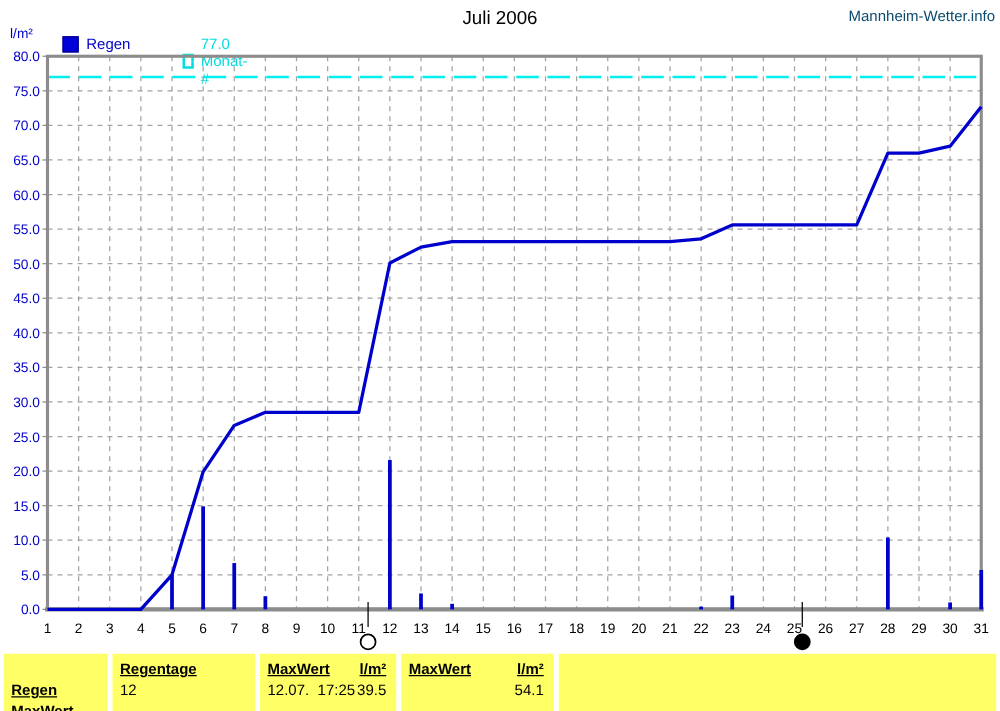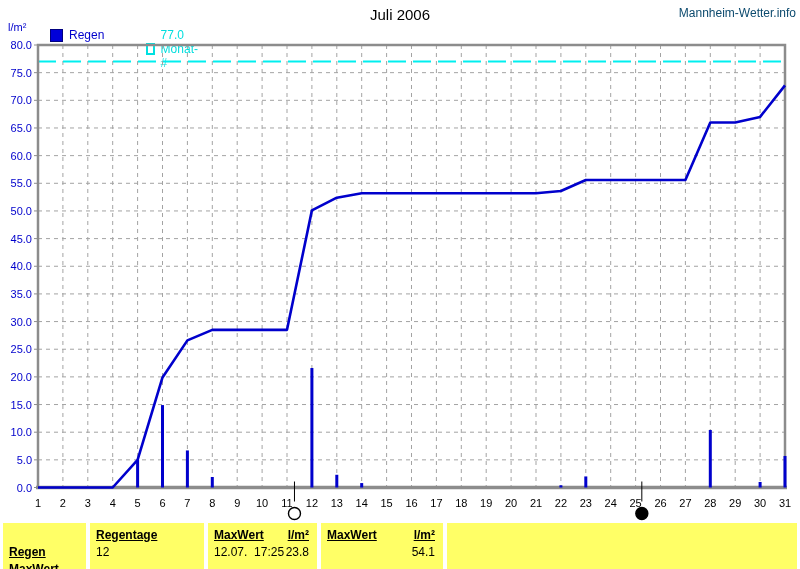--- a/index.html
+++ b/index.html
@@ -198,21 +198,21 @@
     <div class="trow r1 bold pad">Regentage</div>
     <div class="trow r2 pad">12</div>
   </div>
   <div class="tcell" id="cell-maxwert">
     <div class="trow r1">
       <span class="lleft bold">MaxWert</span>
       <span class="rright bold">l/m²</span>
     </div>
     <div class="trow r2">
       <span class="lleft">12.07.  17:25</span>
-      <span class="rright">23.8</span>
+      <span class="rright">39.5</span>
     </div>
   </div>
   <div class="tcell" id="cell-gesamt">
     <div class="trow r1">
       <span class="lleft bold">MaxWert</span>
       <span class="rright bold">l/m²</span>
     </div>
     <div class="trow r2">
       <span class="rright">54.1</span>
     </div>

